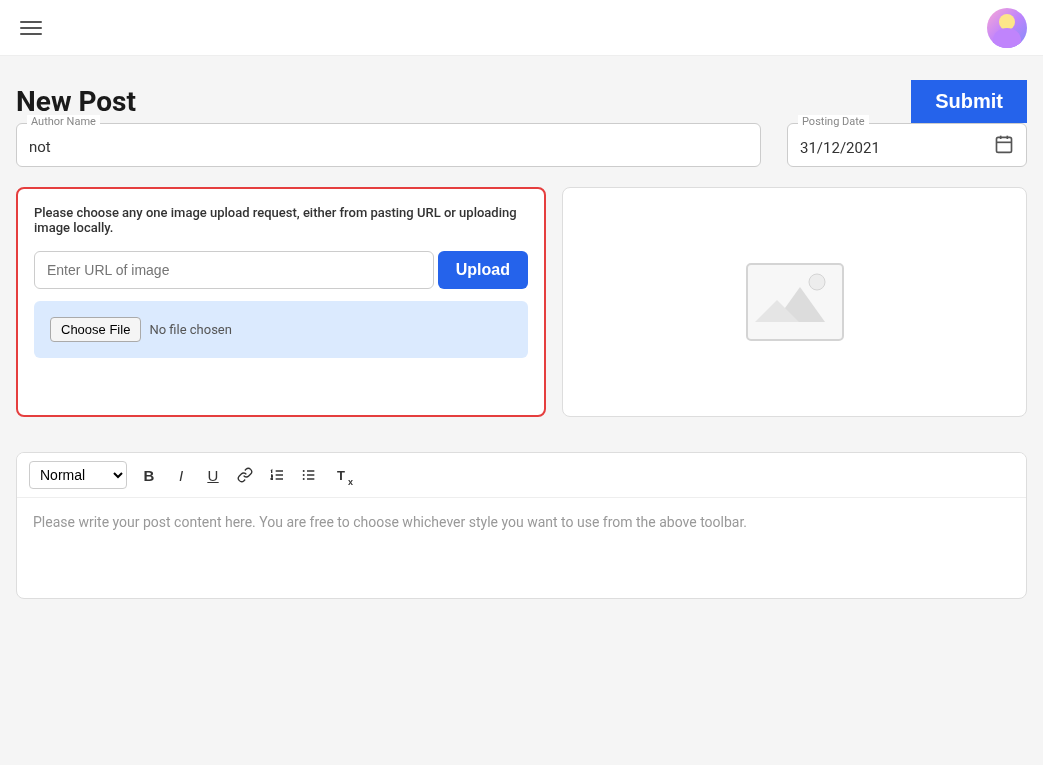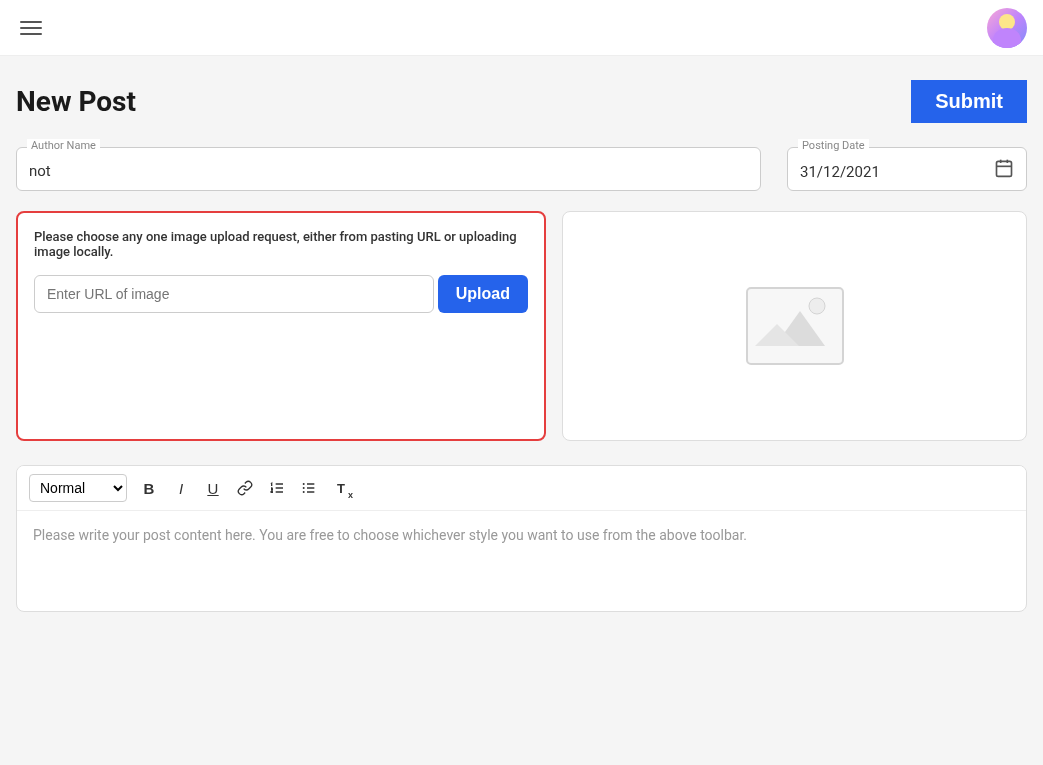--- a/index.html
+++ b/index.html
@@ -65,21 +65,20 @@
     
     .main-content {
       padding: 24px 16px;
     }
 
     
     .page-header {
       display: flex;
       align-items: center;
       justify-content: space-between;
-      margin-bottom: 24px;
     }
     .page-title {
       font-size: 28px;
       font-weight: 700;
       color: #1a1a1a;
     }
     .submit-button {
       background: #2563eb;
       color: #fff;
       border: none;
@@ -145,21 +144,21 @@
     .calendar-icon {
       color: #555;
       font-size: 18px;
       cursor: pointer;
     }
 
     
     .image-section {
       display: flex;
       gap: 16px;
-      margin-bottom: 24px;
+      margin-bottom: 35px;
     }
     .image-upload-panel {
       border: 2px solid #e53e3e;
       border-radius: 8px;
       padding: 16px;
       flex: 0 0 530px;
       background: #fff;
     }
     .image-upload-panel .warning-text {
       font-size: 13px;
@@ -344,20 +343,27 @@
 
     <div class="image-upload-panel">
       <p class="warning-text">Please choose any one image upload request, either from pasting URL or uploading image locally.</p>
 
       <div class="url-row">
         <input class="url-input" type="text" placeholder="Enter URL of image" style="">
         <button class="upload-button">Upload</button>
       </div>
 
 
+      <div class="file-upload-area">
+        <div class="file-input-wrapper">
+
+          <button class="choose-file-btn">Choose File</button>
+          <span class="file-name">No file chosen</span>
+        </div>
+      </div>
     </div>
 
     <div class="image-preview">
       <div class="image-placeholder">
         <svg class="mountain-svg" width="100" height="80" viewBox="0 0 100 80" fill="none">
           <rect x="2" y="2" width="96" height="76" rx="4" fill="#f0f0f0" stroke="#aaa" stroke-width="2"></rect>
           <polygon points="30,60 55,25 80,60" fill="#bbb"></polygon>
           <polygon points="10,60 32,38 54,60" fill="#ccc"></polygon>
           <circle cx="72" cy="20" r="8" fill="#ddd" stroke="#aaa" stroke-width="1"></circle>
         </svg>

